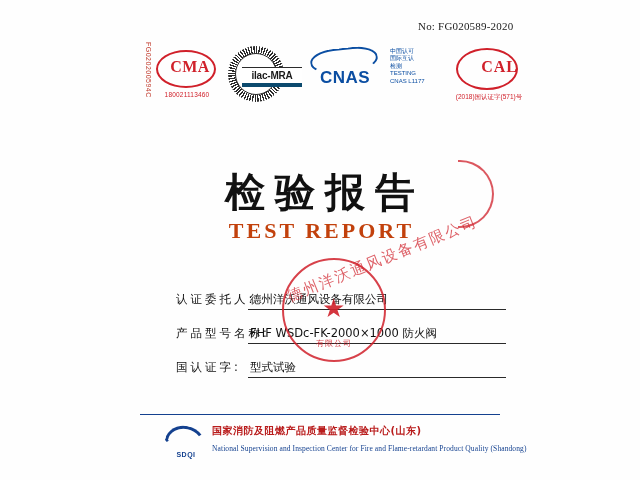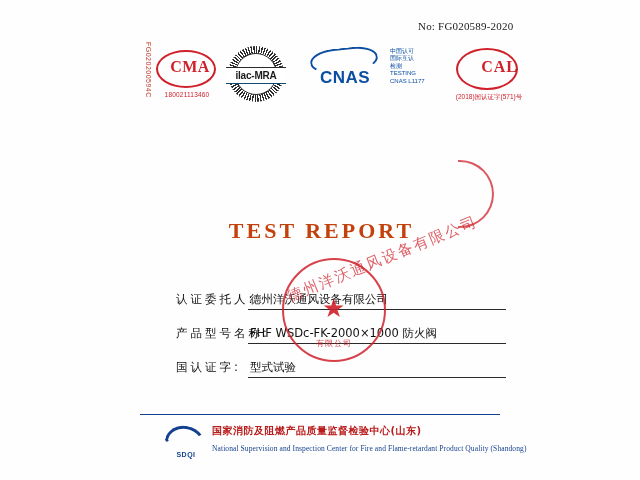--- a/index.html
+++ b/index.html
@@ -119,25 +119,25 @@
     position: absolute;
     left: 9px; top: 7px;
     width: 42px; height: 42px;
     border-radius: 50%;
     background: #ffffff;
     box-sizing: border-box;
     border: 1px solid #2b2b2b;
   }
   .ilac-band {
     position: absolute;
-    left: 0px; top: 21px;
+    left: 16px; top: 21px;
     width: 60px; height: 15px;
     background: #ffffff;
     border-top: 1px solid #2b2b2b;
-    border-bottom: 1px solid #0c4a6e;
+    border-bottom: 4px solid #0c4a6e;
     text-align: center;
     font-family: "Liberation Sans", sans-serif;
     font-size: 10px;
     font-weight: bold;
     line-height: 15px;
     color: #1a1a1a;
     letter-spacing: -0.2px;
   }
 
   
@@ -451,20 +451,21 @@
       </div>
     </div>
 
     <div class="logo logo-cal">
       <div class="cal-oval"></div>
       <div class="cal-text">CAL</div>
       <div class="cal-code">(2018)国认证字(571)号</div>
     </div>
   </div>
 
+  <div class="title-cn">检验报告</div>
   <div class="title-en">TEST REPORT</div>
 
   <div class="fields">
 
     <div class="field-row">
       <span class="field-label">认证委托人:</span>
       <span class="field-value">德州洋沃通风设备有限公司</span>
       <span class="field-underline"></span>
     </div>
 

